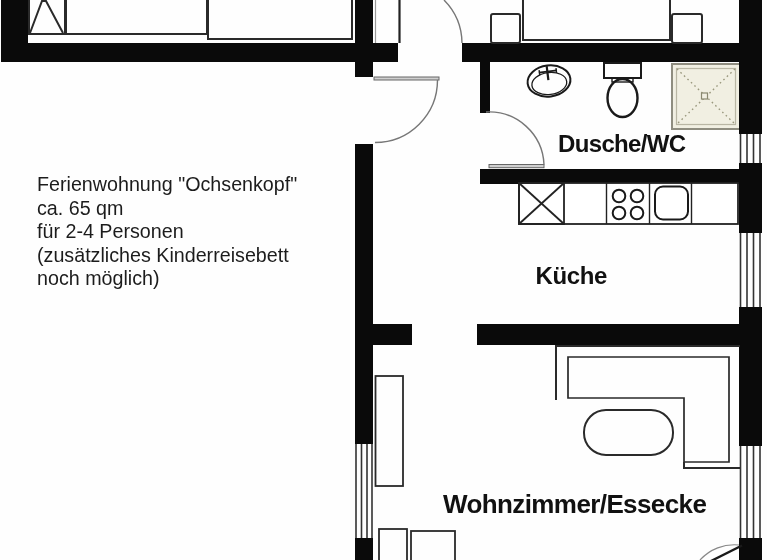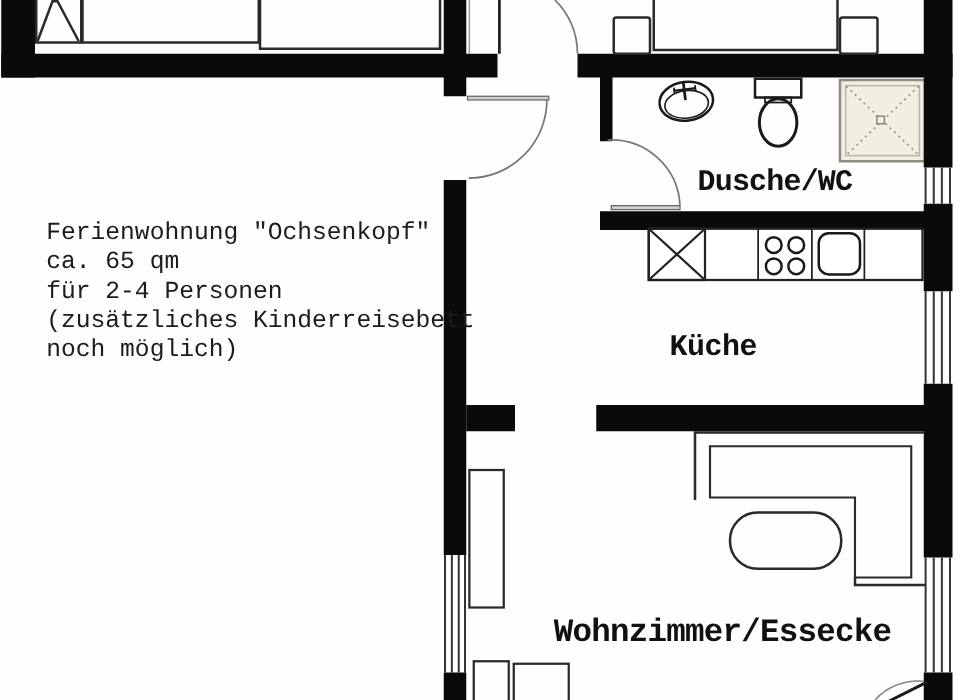--- a/index.html
+++ b/index.html
@@ -1,17 +1,17 @@
 <!DOCTYPE html>
 <html><head>
 <meta charset="utf-8">
 <style>
 html,body{margin:0;padding:0;background:#ffffff;}
 #plan{position:relative;width:767px;height:560px;background:#fefefe;overflow:hidden;
-font-family:Liberation Mono, monospace;}
+font-family:Liberation Sans, sans-serif;}
 svg{position:absolute;left:0;top:0;}
 </style>
 </head>
 <body>
 
 <div id="plan">
 <svg width="767" height="560" viewBox="0 0 767 560">
 
   <rect x="0" y="0" width="767" height="560" fill="#fefefe"></rect>
 

